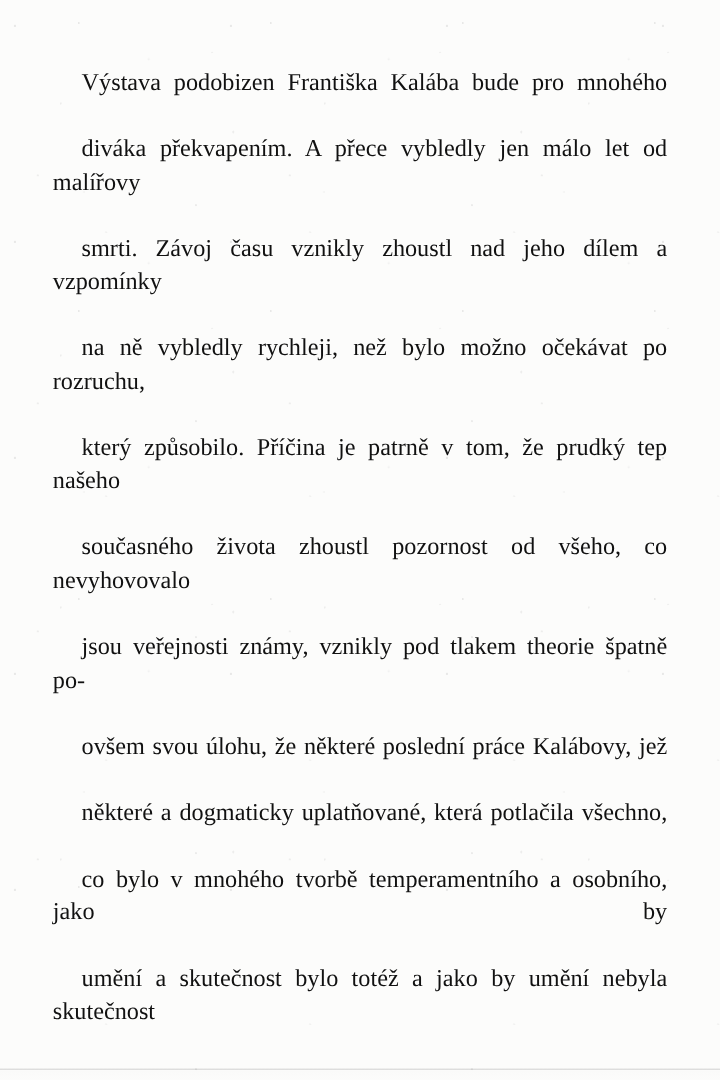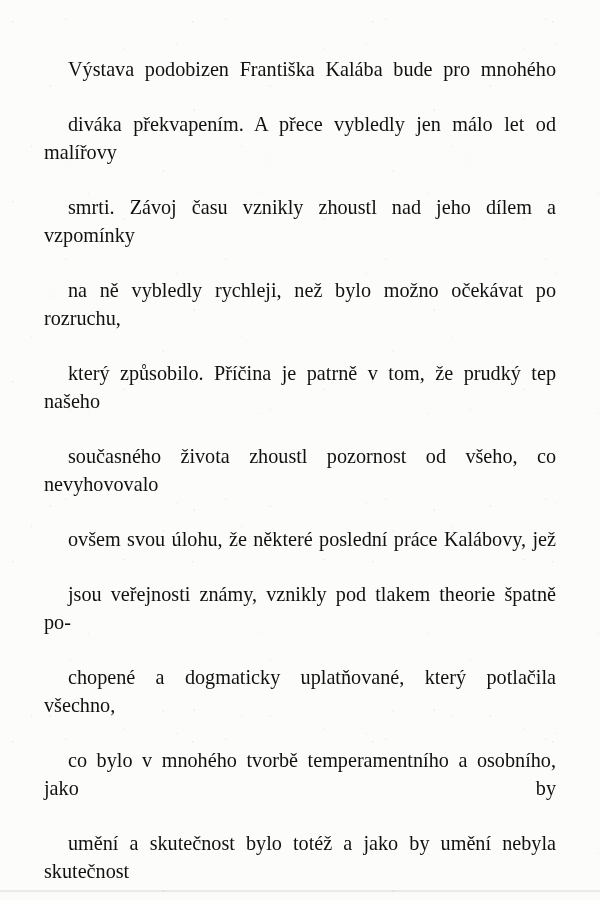--- a/index.html
+++ b/index.html
@@ -102,23 +102,23 @@
 <div class="page">
   <div class="body-text">
 
     <p class="para">
       <span class="line indent">Výstava podobizen Františka Kalába bude pro mnohého</span>
         <span class="line">diváka překvapením. A přece vybledly jen málo let od malířovy</span>
         <span class="line">smrti. Závoj času vznikly zhoustl nad jeho dílem a vzpomínky</span>
         <span class="line">na ně vybledly rychleji, než bylo možno očekávat po rozruchu,</span>
         <span class="line">který způsobilo. Příčina je patrně v tom, že prudký tep našeho</span>
         <span class="line">současného života zhoustl pozornost od všeho, co nevyhovovalo</span>
+        <span class="line">jsou veřejnosti známy, vznikly pod tlakem theorie špatně po-</span>
         <span class="line">ovšem svou úlohu, že některé poslední práce Kalábovy, jež</span>
-        <span class="line">jsou veřejnosti známy, vznikly pod tlakem theorie špatně po-</span>
-        <span class="line">chopené a dogmaticky uplatňované, který potlačila všechno,</span>
+        <span class="line">některé a dogmaticky uplatňované, která potlačila všechno,</span>
         <span class="line">co bylo v mnohého tvorbě temperamentního a osobního, jako by</span>
         <span class="line">umění a skutečnost bylo totéž a jako by umění nebyla skutečnost</span>
     </p>
 
   </div>
 </div>
 
 <div class="scan-bottom-edge"></div>
 <div class="scan-bottom-edge2"></div>
 

